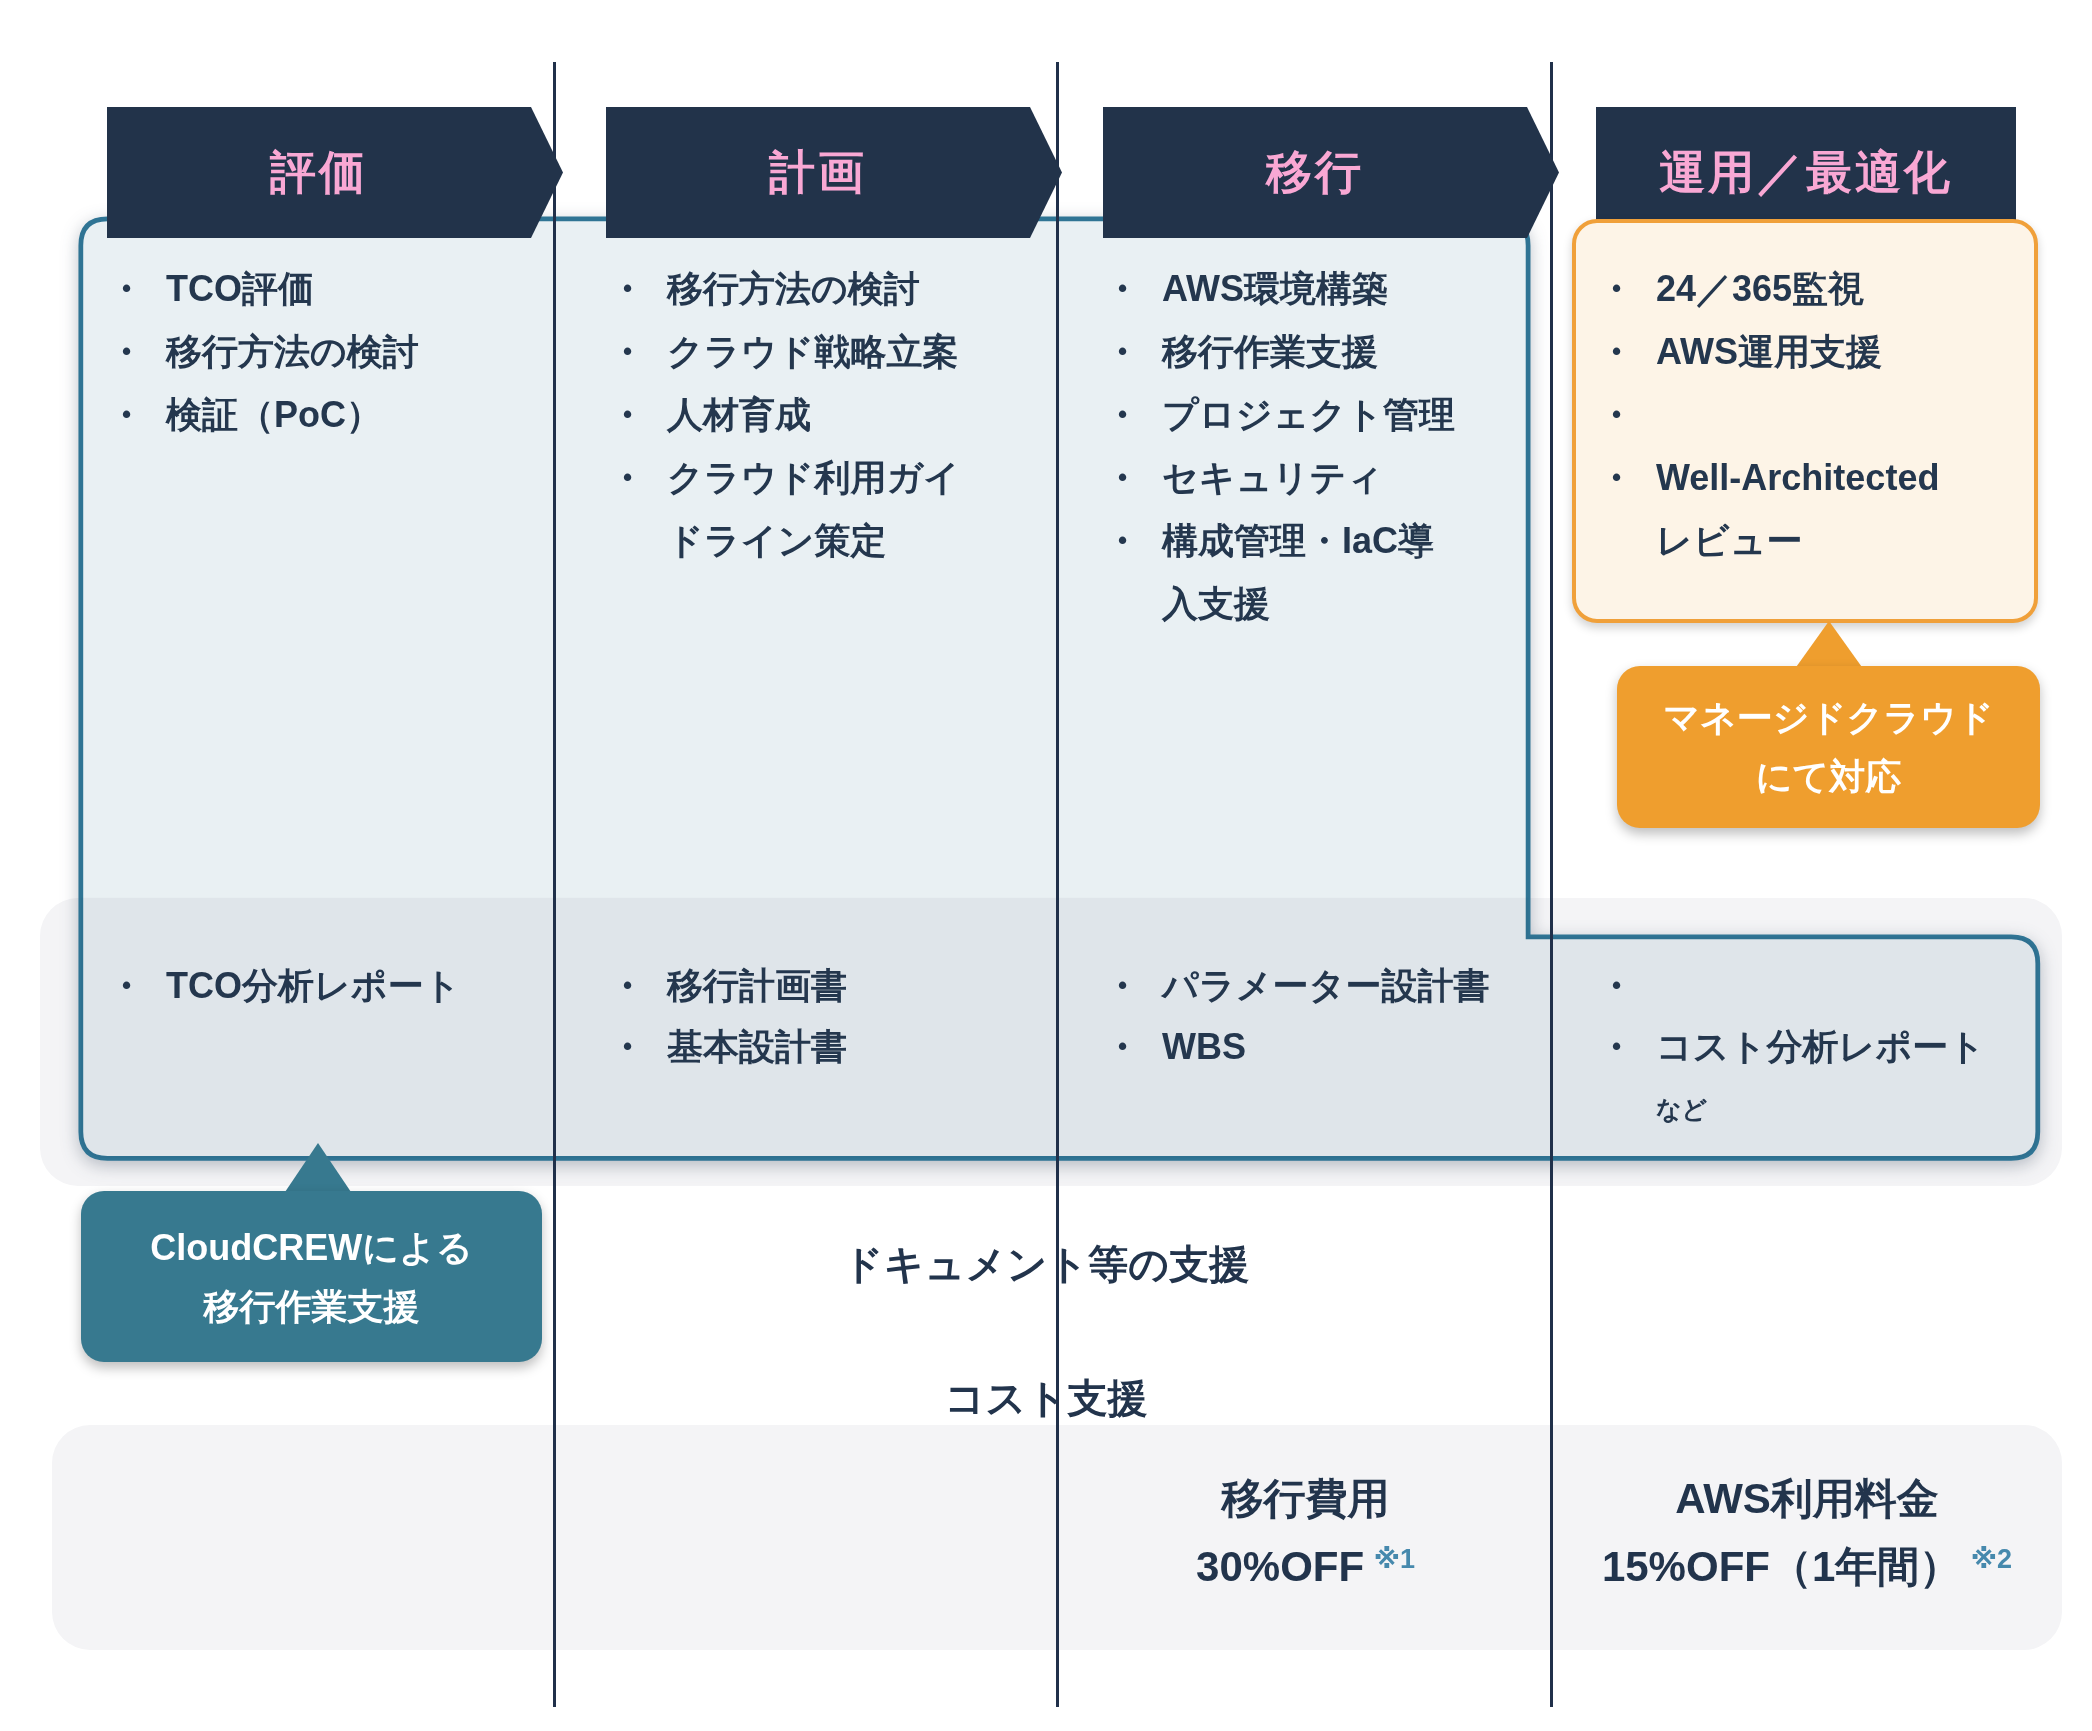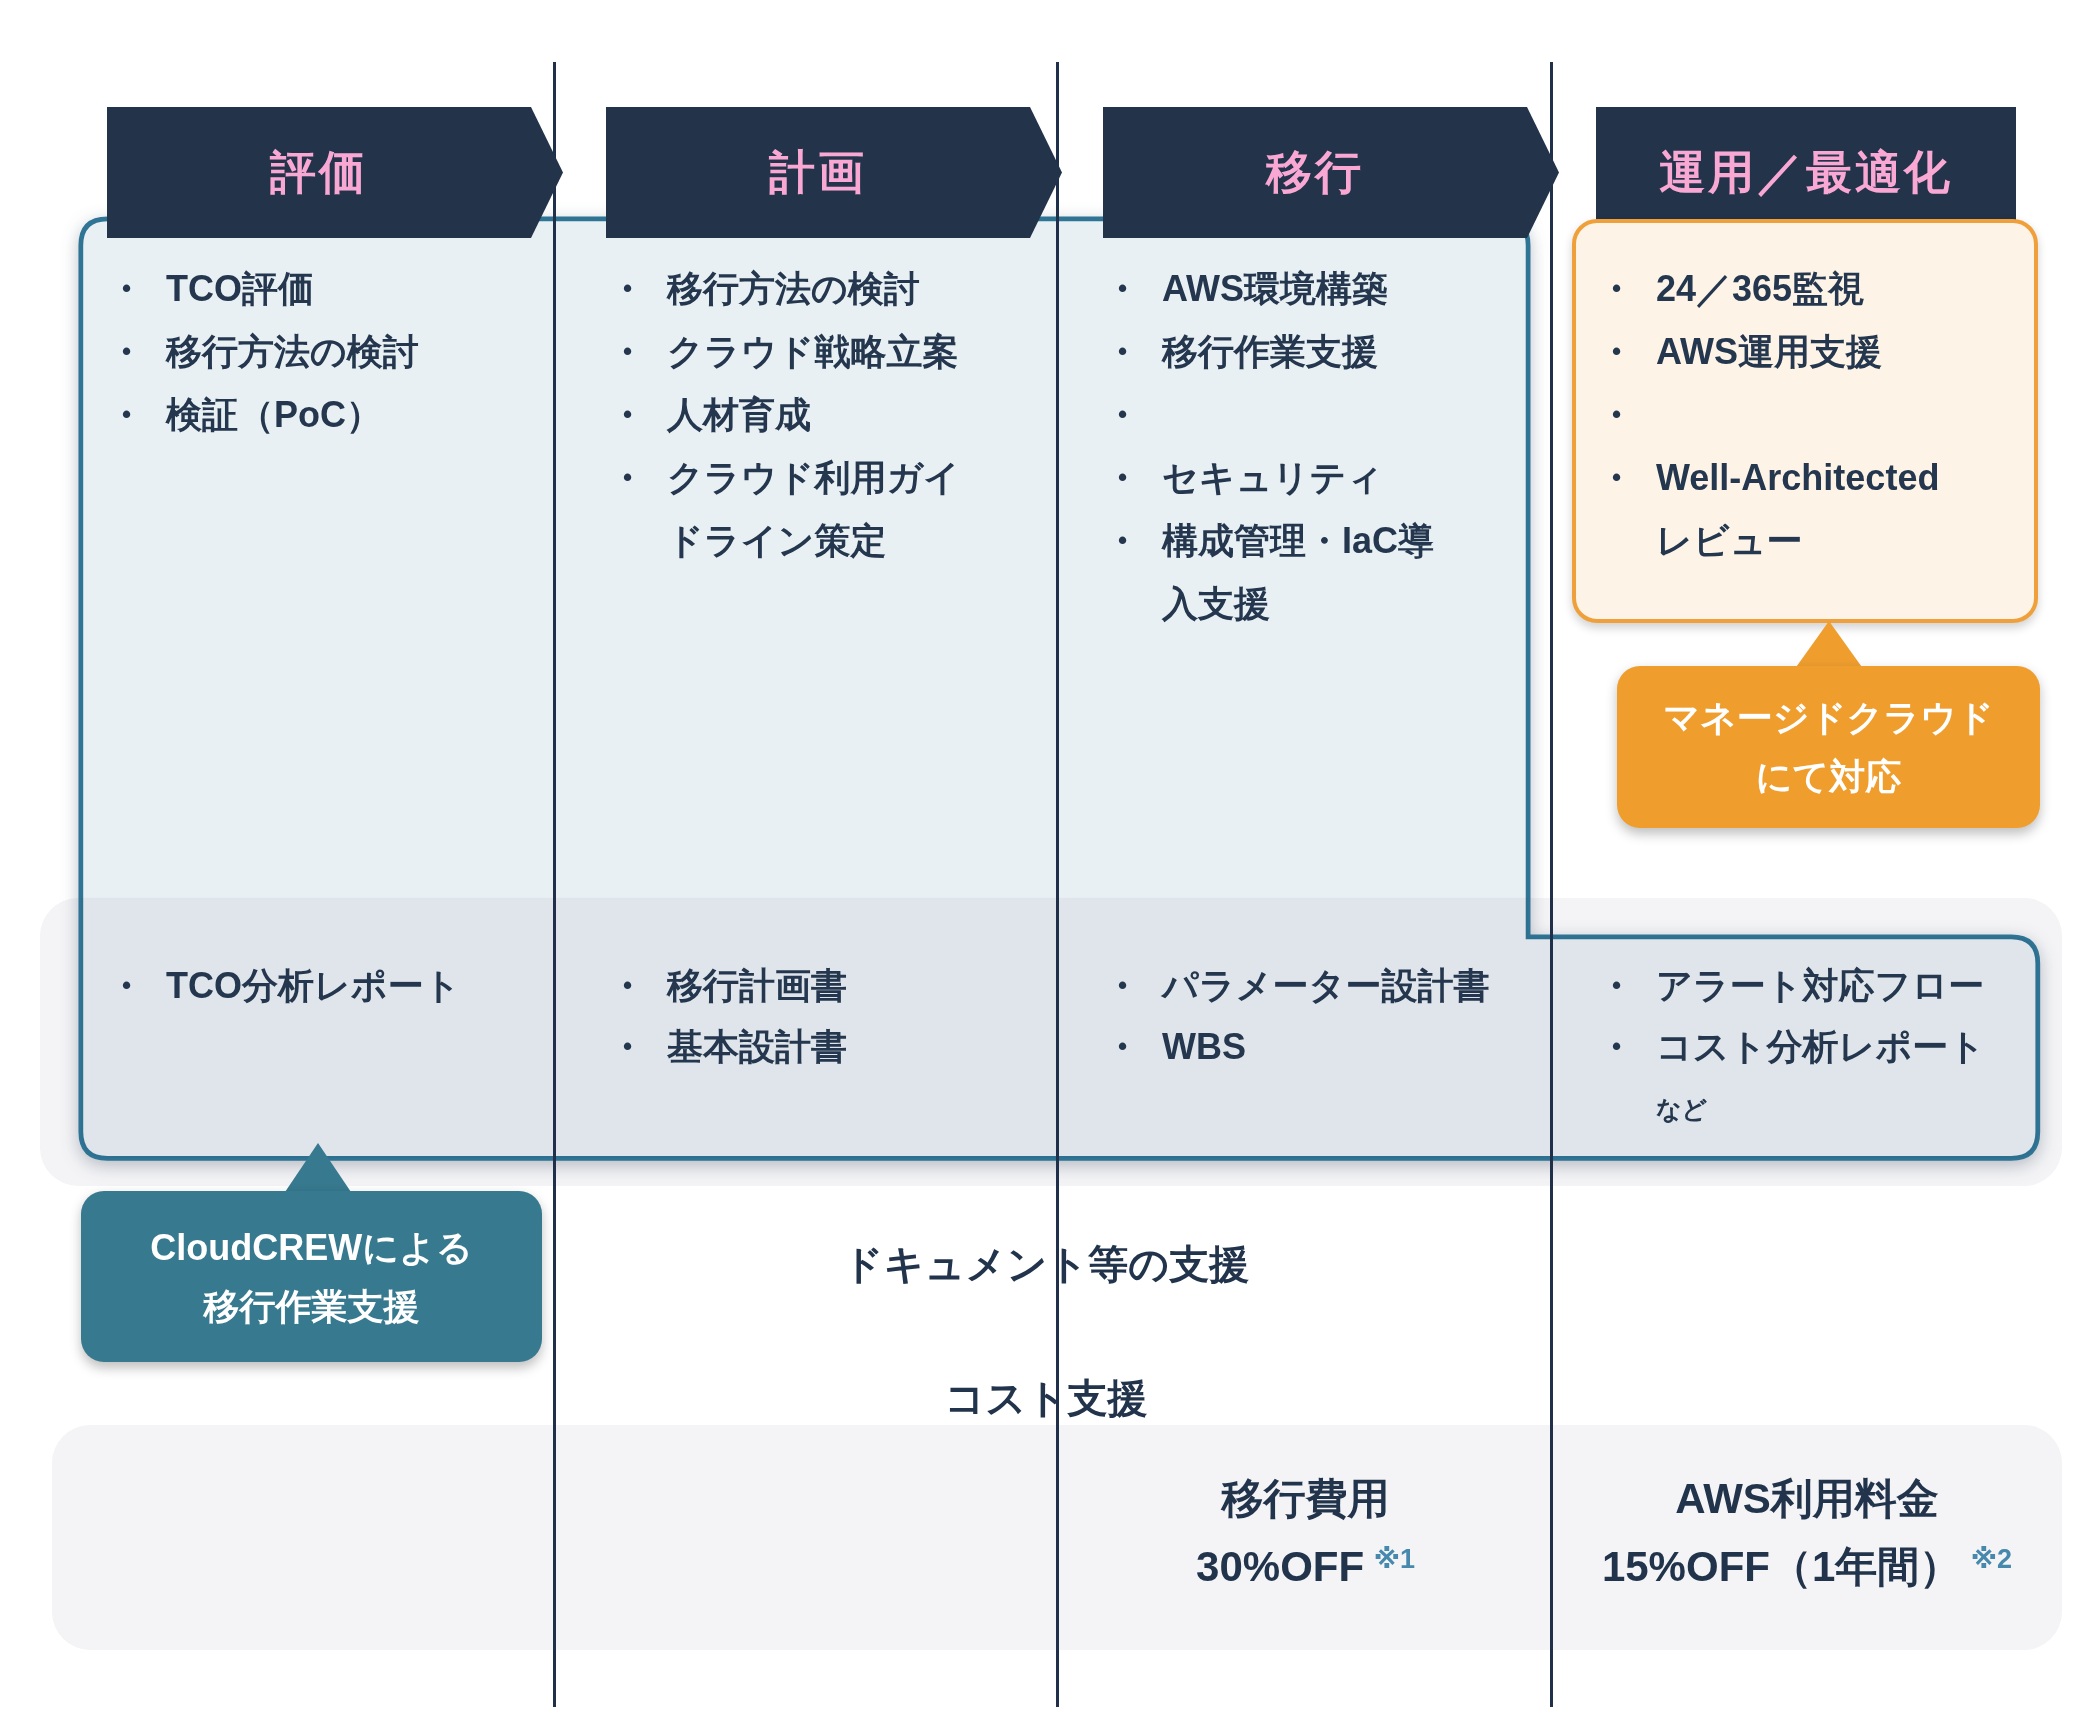--- a/index.html
+++ b/index.html
@@ -111,20 +111,21 @@
       <div class="li">
         <span class="dot">•</span>
         <span class="txt">AWS環境構築</span>
       </div>
       <div class="li">
         <span class="dot">•</span>
         <span class="txt">移行作業支援</span>
       </div>
       <div class="li">
         <span class="dot">•</span>
+        <span class="txt">プロジェクト管理</span>
       </div>
       <div class="li">
         <span class="dot">•</span>
         <span class="txt">セキュリティ</span>
       </div>
       <div class="li">
         <span class="dot">•</span>
         <span class="txt">構成管理・IaC導
 入支援</span>
       </div>
@@ -170,21 +171,20 @@
         <span class="txt">パラメーター設計書</span>
       </div>
       <div class="li">
         <span class="dot">•</span>
         <span class="txt">WBS</span>
       </div>
     </div>
   <div class="list dlist" style="left:1612px;top:955px;width:423px;">
       <div class="li">
         <span class="dot">•</span>
-        <span class="txt">アラート対応フロー</span>
       </div>
       <div class="li">
         <span class="dot">•</span>
         <span class="txt">コスト分析レポート</span>
       </div>
     </div>
   <div class="etc" style="left:1656px;top:1079px;">など</div>
 
   <div class="tri" style="left:1794px;top:621px;border-bottom:49px solid #ef9e2e;"></div>
   <div class="callout" style="left:1617px;top:666px;width:423px;height:162px;background:#ef9e2e;">マネージドクラウド

